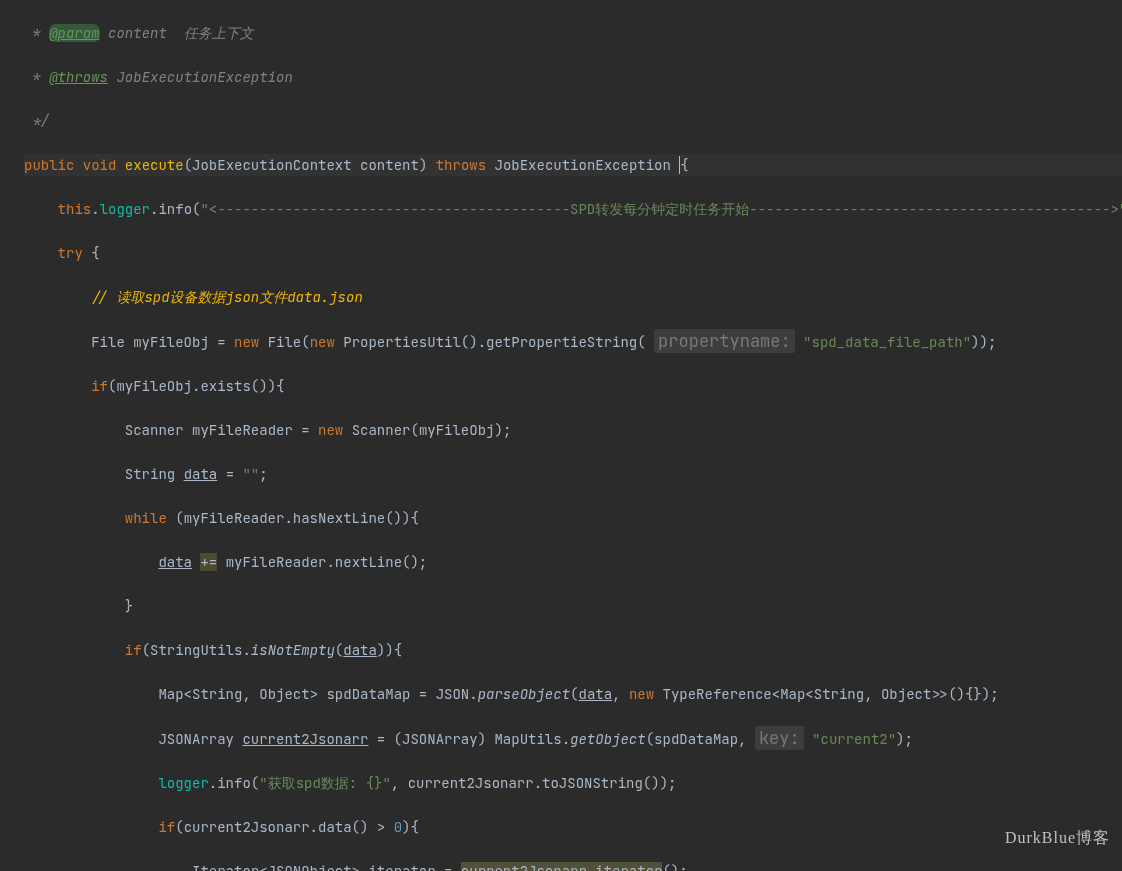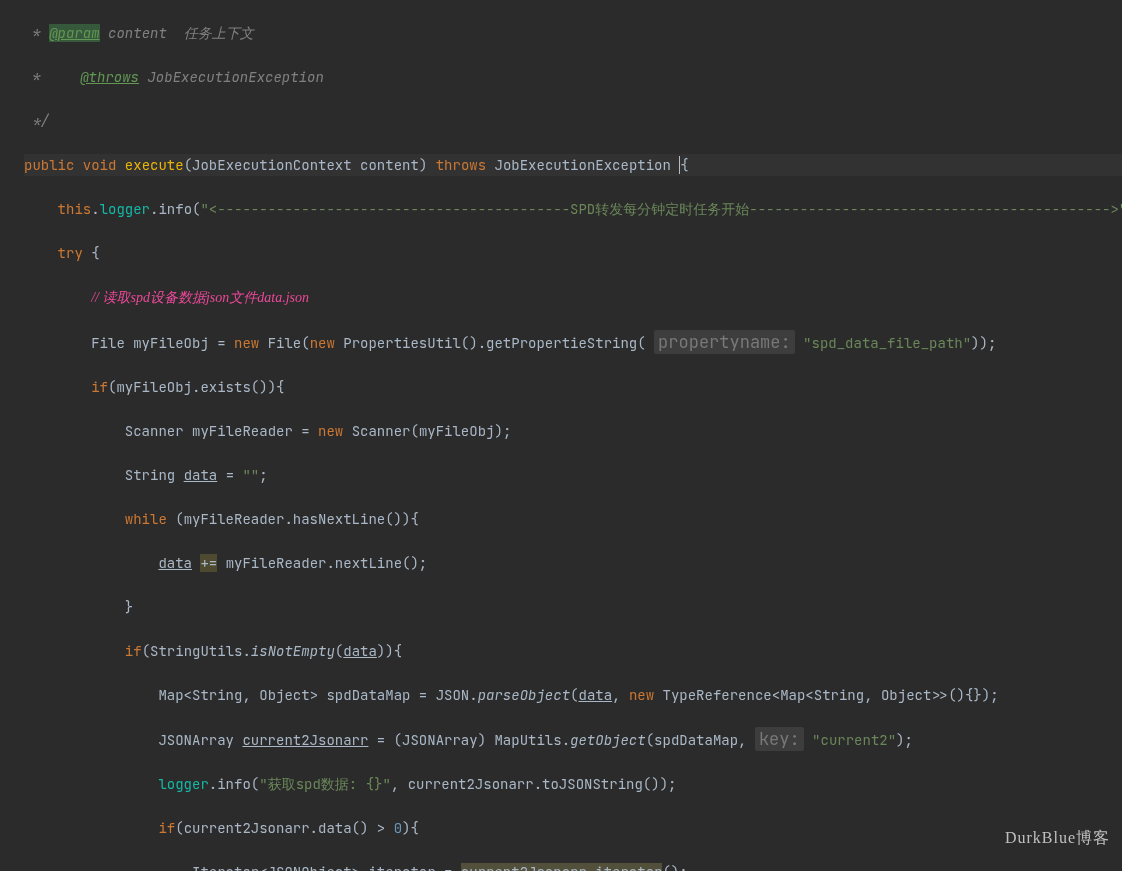--- a/index.html
+++ b/index.html
@@ -16,24 +16,24 @@
 .editor {
   padding: 0 0 0 24px;
   white-space: pre;
   position: relative;
 }
 .line { display: block; }
 .kw { color: #cc7832; }
 .method { color: #eab308; }
 .str { color: #6a8759; }
 .num { color: #6897bb; }
-.comment { color: #ec4899; font-style: italic; font-family: Liberation Serif, serif; }
+.comment { color: #eab308; font-style: italic; }
 .doc { color: #808080; font-style: italic; }
-.doc-tag { color: #629755; font-style: italic; text-decoration: underline; margin-left: 31px; }
-.doc-tag-hl { background: #36593b; color: #629755; font-style: italic; text-decoration: underline; }
+.doc-tag { color: #629755; font-style: italic; text-decoration: underline; }
+.doc-tag-hl { background: #36593b; color: #629755; font-style: italic; text-decoration: underline; border-radius: 7px; }
 .static { font-style: italic; }
 .param-hint { background: #3d3d3d; color: #787878; font-style: normal; font-size: 17px; padding: 1px 4px; border-radius: 2px; }
 .mutable { text-decoration: underline; margin-top: 48px; }
 .field { color: #14b8a6; }
 .warn-bg { background: #52503a; }
 .warn-bg2 { background: #4d4a2f; }
 .caret-line { background: #323232; display: block; }
 .caret { border-left: 1px solid #bbb; }
 .watermark {
   position: absolute;

